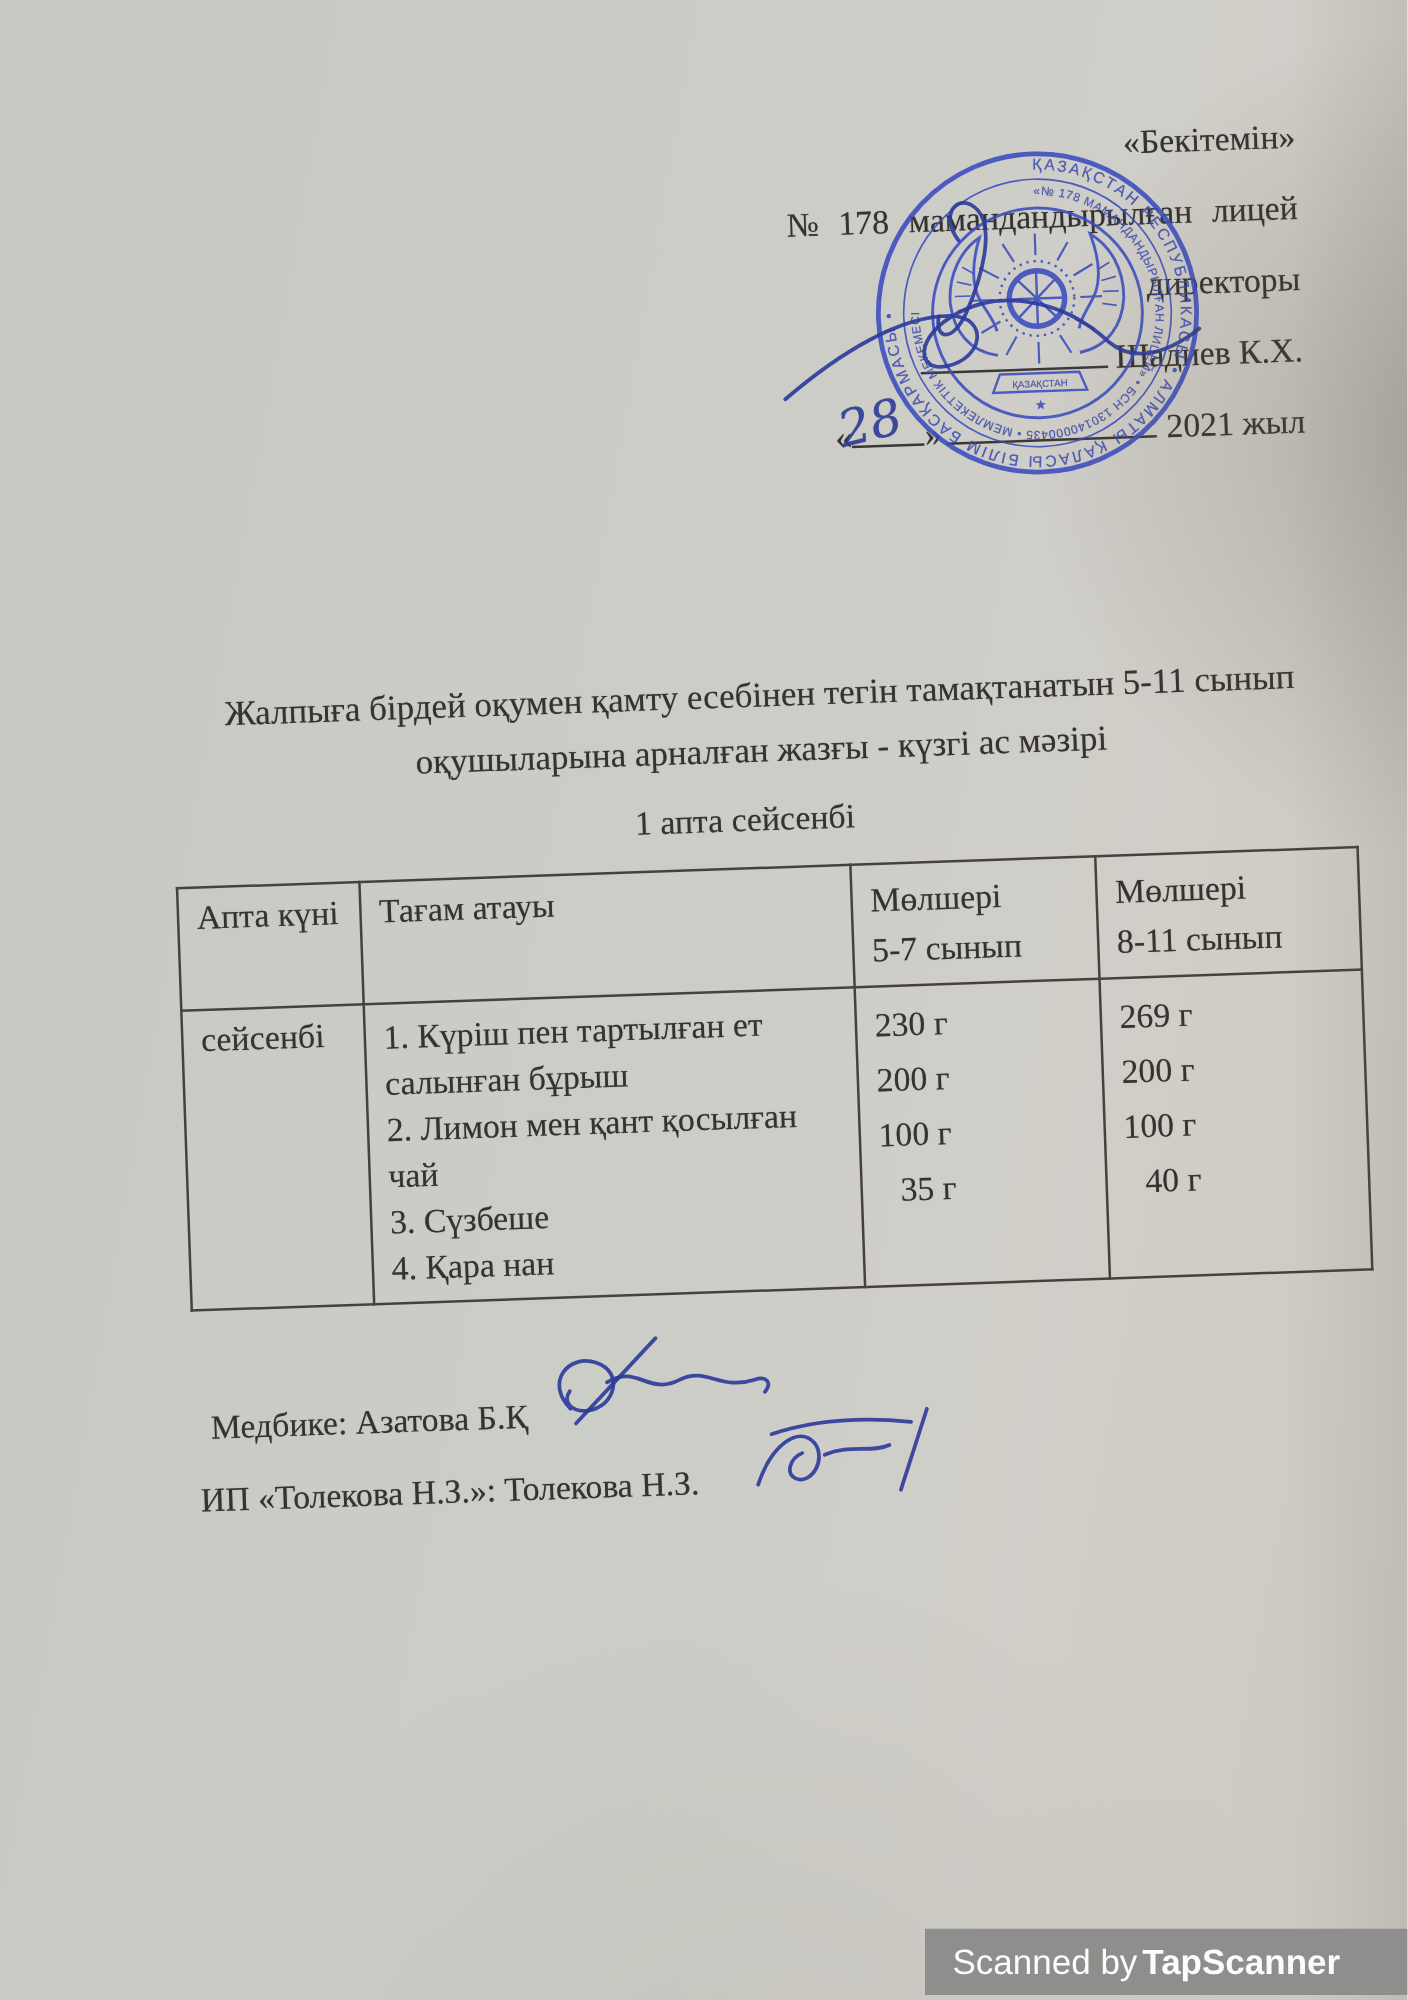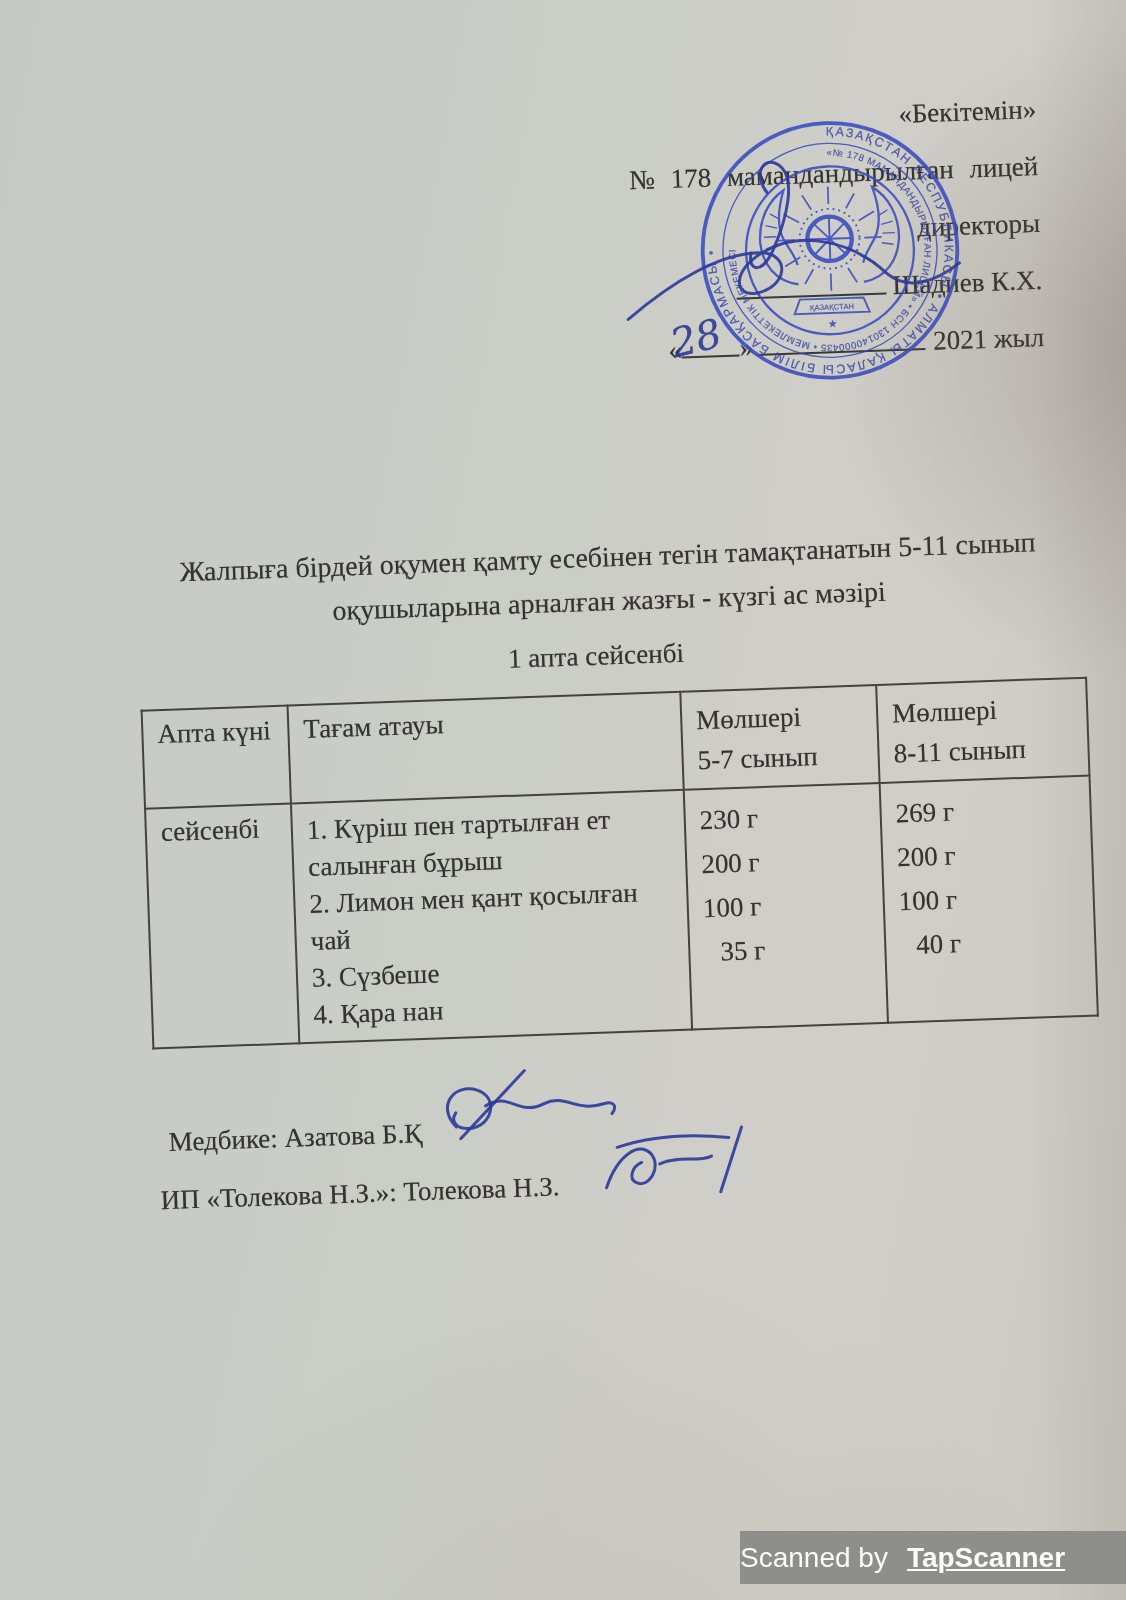--- a/index.html
+++ b/index.html
@@ -56,26 +56,26 @@
   .body-row td{height:208px;box-sizing:border-box;}
   
   .sigrow{position:absolute;font-size:27px;white-space:nowrap;z-index:2;}
   .sig1{left:137px;top:1093px;}
   .sig2{left:127px;top:1151px;}
   .sigrow svg{position:absolute;}
   .sig1 svg{left:258px;top:-52px;}
   .sig2 svg{left:428px;top:-48px;}
   
   .watermark{
-    position:absolute;right:0;bottom:16px;width:386px;height:53px;z-index:10;
+    position:absolute;right:0;bottom:4px;width:386px;height:53px;z-index:10;
     background:#8e8e8c;display:flex;align-items:center;box-sizing:border-box;
-    color:#fcfcfb;
+    padding-left:22px;color:#fcfcfb;
     font-family:"Liberation Sans","DejaVu Sans",sans-serif;font-size:28px;
   }
-  .watermark b{font-weight:bold;margin-left:19px;text-decoration:underline;}
+  .watermark b{font-weight:bold;margin-left:4px;}
   .ink{stroke:#2c3a9a;fill:none;stroke-width:3;stroke-linecap:round;opacity:0.9;}
 </style>
 </head>
 <body>
 
 <div class="content">
 
   <div class="approval">
     <div>«Бекітемін»</div>
     <div class="wide">№ 178 мамандандырылған лицей</div>

